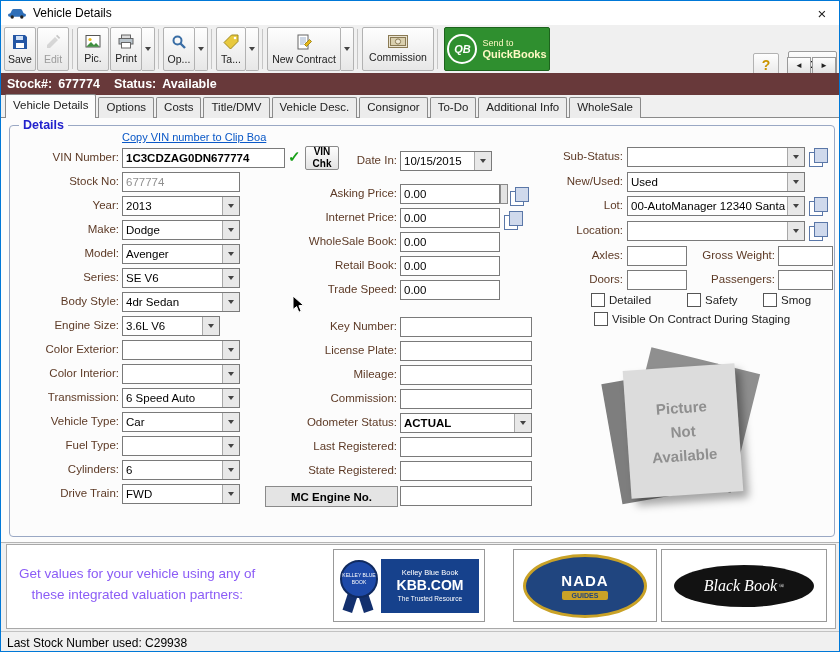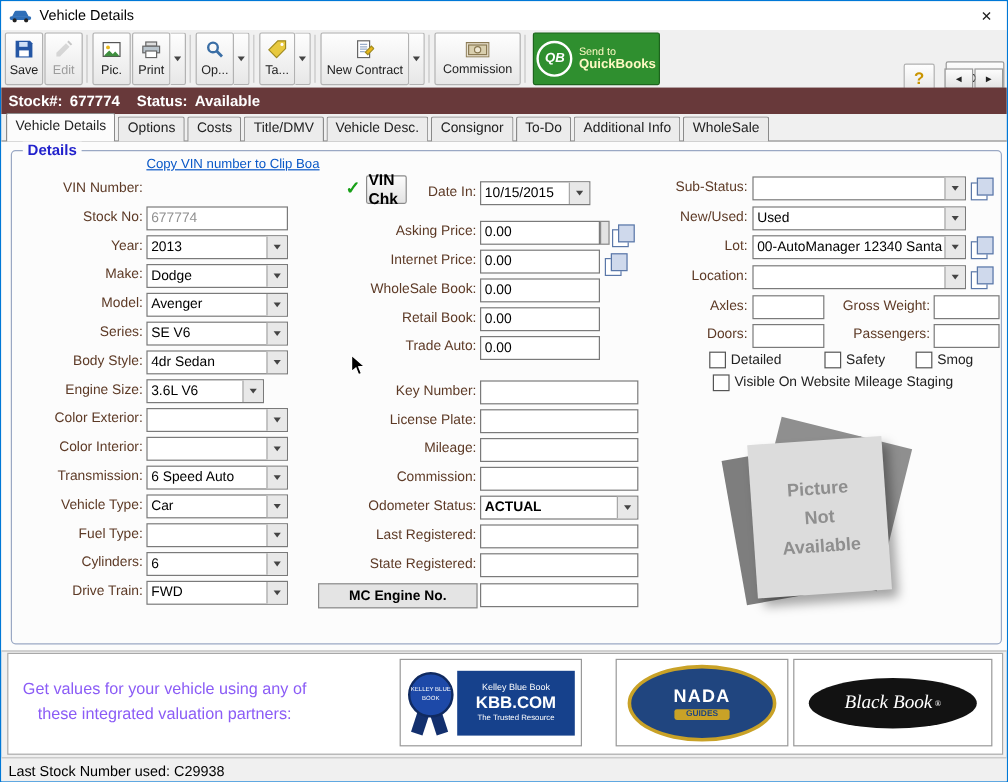--- a/index.html
+++ b/index.html
@@ -45,21 +45,21 @@
   .groupbox{position:absolute;left:8px;top:124px;width:824px;height:410px;border:1px solid #9aa8c4;border-radius:4px;z-index:2;}
   .group-label{position:absolute;left:18px;top:117px;background:#fcfcfc;padding:0 4px;color:#2222cc;font-weight:bold;font-size:12.5px;z-index:3;}
 
   .l{position:absolute;font-size:11.5px;color:#5d3a26;text-align:right;white-space:nowrap;z-index:3;}
   .t{position:absolute;height:20px;border:1px solid #7a7a7a;background:#fff;font-family:"Liberation Sans",sans-serif;font-size:11.5px;padding:0 3px;box-sizing:border-box;z-index:3;}
   .c{position:absolute;height:20px;border:1px solid #7a7a7a;background:#fff;display:flex;align-items:center;box-sizing:border-box;font-size:11.5px;z-index:3;}
   .c .cval{padding-left:3px;white-space:nowrap;overflow:hidden;flex:1;}
   .ab{margin-left:auto;width:16px;align-self:stretch;background:#e8e8e8;border-left:1px solid #a8a8a8;display:flex;align-items:center;justify-content:center;flex:none;}
   .vin-link{position:absolute;left:121px;top:130px;font-size:11px;color:#0a58c7;text-decoration:underline;z-index:3;white-space:nowrap;}
   .vin-check{position:absolute;left:287px;top:147px;color:#18a018;font-weight:bold;font-size:15px;z-index:3;}
-  .vinchk-btn{position:absolute;left:304px;top:145px;width:34px;height:24px;border:1px solid #8a8a8a;background:linear-gradient(#fdfdfd,#e3e3e3);font-size:13px;font-weight:bold;text-align:left;line-height:1.2;display:flex;align-items:center;justify-content:center;z-index:3;border-radius:2px;padding:1px;box-sizing:border-box;}
+  .vinchk-btn{position:absolute;left:304px;top:145px;width:34px;height:24px;border:1px solid #8a8a8a;background:linear-gradient(#fdfdfd,#e3e3e3);font-size:10px;font-weight:bold;text-align:center;line-height:1.2;display:flex;align-items:center;justify-content:center;z-index:3;border-radius:2px;padding:1px;box-sizing:border-box;}
   .mini-btn{position:absolute;left:499px;top:183px;width:8px;height:20px;border:1px solid #8a8a8a;background:#e3e3e3;box-sizing:border-box;z-index:3;}
   .book{position:absolute;width:19px;height:18px;z-index:3;}
   .book .b1{position:absolute;left:0;top:4px;width:12px;height:13px;background:#fff;border:1px solid #5a77a8;}
   .book .b2{position:absolute;left:5px;top:0;width:12px;height:13px;background:#cfd9ec;border:1px solid #5a77a8;}
   .mc-btn{position:absolute;left:264px;top:485px;width:133px;height:21px;background:#e4e4e4;border:1px solid #8a8a8a;box-sizing:border-box;display:flex;align-items:center;justify-content:center;font-size:11.5px;font-weight:bold;z-index:3;}
   .cb{position:absolute;display:flex;align-items:center;gap:4px;font-size:11.5px;color:#222;z-index:3;}
   .cb .box{width:12px;height:12px;border:1px solid #555;background:#fff;flex:none;}
   .gray-txt{color:#909090;}
   .bold-txt{font-weight:bold;}
 
@@ -230,20 +230,21 @@
     <div class="tab">Additional Info</div>
     <div class="tab">WholeSale</div>
   </div>
   <div class="tabpage"></div>
 
   <div class="groupbox"></div>
   <div class="group-label">Details</div>
 
   <a class="vin-link">Copy VIN number to Clip Boa</a>
   <div class="l" style="left:8px;top:150px;width:110px">VIN Number:</div>
+  <input class="t bold-txt" style="left: 121px; top: 147px; width: 163px;" readonly="" value="1C3CDZAG0DN677774">
   <span class="vin-check">✓</span>
   <div class="vinchk-btn">VIN Chk</div>
 
   <div class="l" style="left:8px;top:174px;width:110px">Stock No:</div>
   <input class="t gray-txt" style="left: 121px; top: 171px; width: 118px;" readonly="" value="677774">
 
   <div class="l" style="left:8px;top:198px;width:110px">Year:</div>
   <div class="c" style="left:121px;top:195px;width:118px">
       <span class="cval">2013</span>
       <span class="ab">
@@ -369,21 +370,21 @@
       <span class="b1"></span>
       <span class="b2"></span>
     </span>
 
   <div class="l" style="left:266px;top:234px;width:130px">WholeSale Book:</div>
   <input class="t" style="left: 399px; top: 231px; width: 100px;" readonly="" value="0.00">
 
   <div class="l" style="left:266px;top:258px;width:130px">Retail Book:</div>
   <input class="t" style="left: 399px; top: 255px; width: 100px;" readonly="" value="0.00">
 
-  <div class="l" style="left:266px;top:282px;width:130px">Trade Auto:</div>
+  <div class="l" style="left:266px;top:282px;width:130px">Trade Speed:</div>
   <input class="t" style="left: 399px; top: 279px; width: 100px;" readonly="" value="0.00">
 
   <div class="l" style="left:266px;top:319px;width:130px">Key Number:</div>
   <input class="t" style="left: 399px; top: 316px; width: 132px;" readonly="" value="">
 
   <div class="l" style="left:266px;top:343px;width:130px">License Plate:</div>
   <input class="t" style="left: 399px; top: 340px; width: 132px;" readonly="" value="">
 
   <div class="l" style="left:266px;top:367px;width:130px">Mileage:</div>
   <input class="t" style="left: 399px; top: 364px; width: 132px;" readonly="" value="">
@@ -469,21 +470,21 @@
   <label class="cb" style="left:686px;top:292px">
       <span class="box"></span>
       <span>Safety</span>
     </label>
   <label class="cb" style="left:762px;top:292px">
       <span class="box"></span>
       <span>Smog</span>
     </label>
   <label class="cb" style="left:593px;top:311px">
       <span class="box"></span>
-      <span>Visible On Website Mileage Staging</span>
+      <span>Visible On Contract During Staging</span>
     </label>
 
   <div class="pic-wrap">
     <div class="sheet s1"></div>
     <div class="sheet s2"></div>
     <div class="sheet front">
       <div>Picture</div>
       <div>Not</div>
       <div>Available</div>
     </div>

